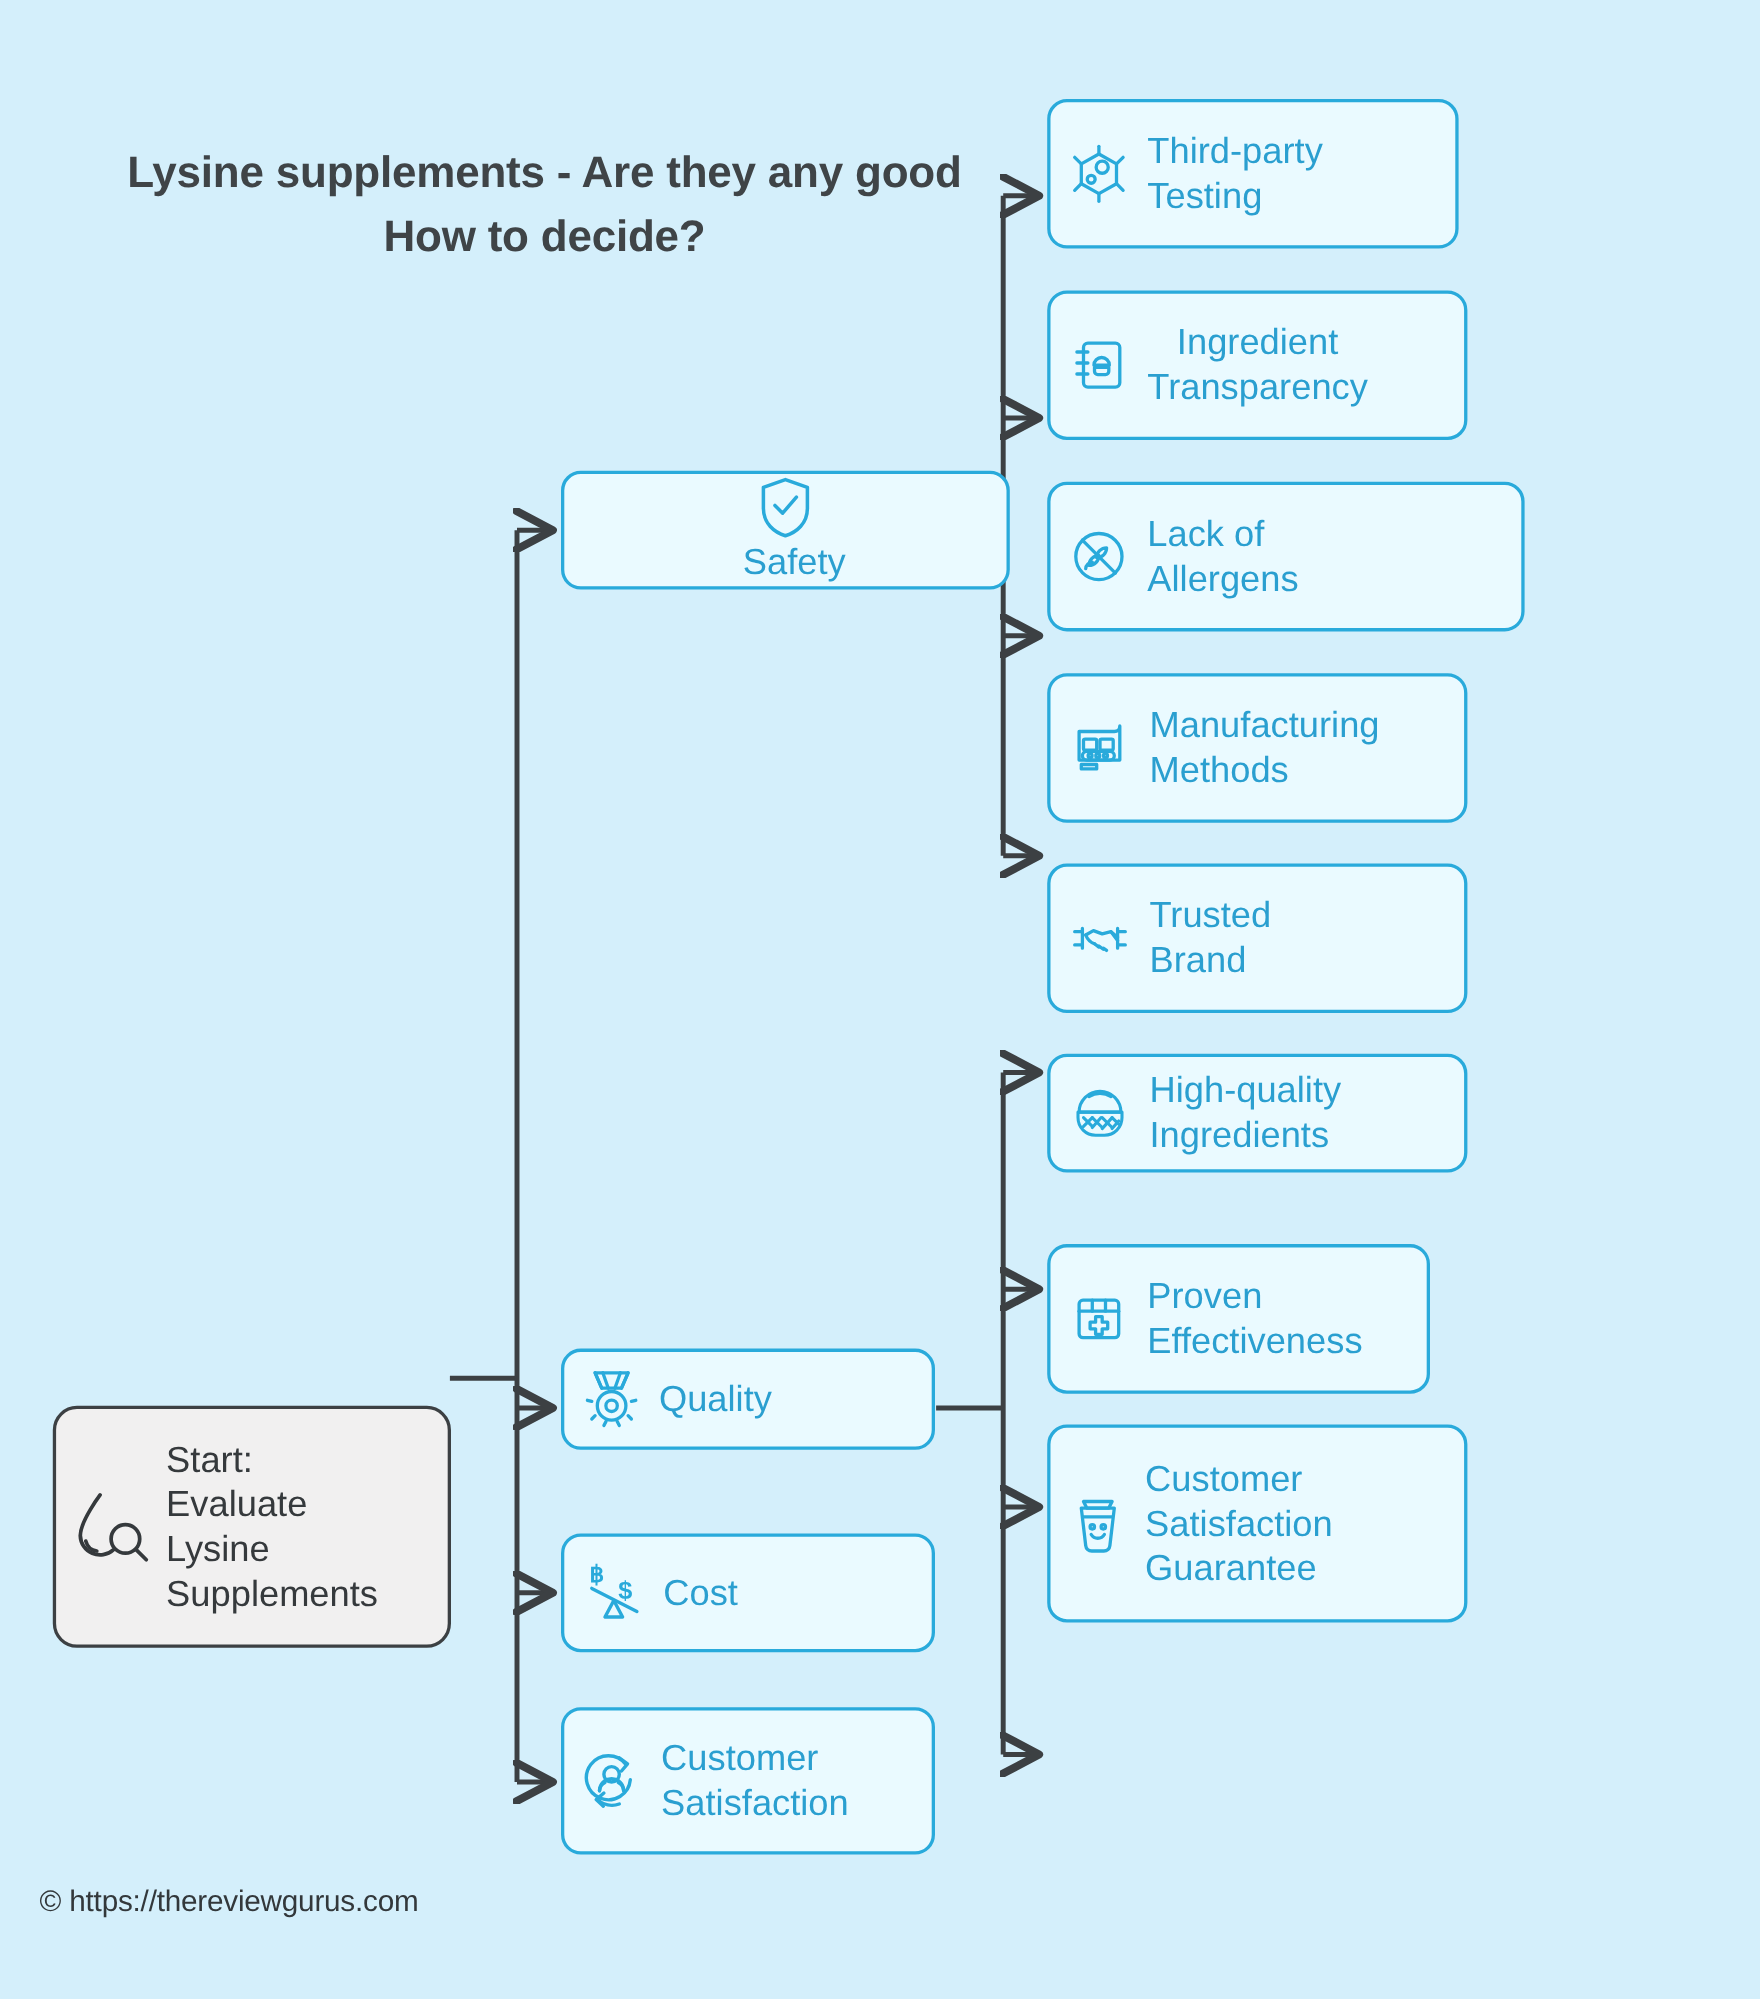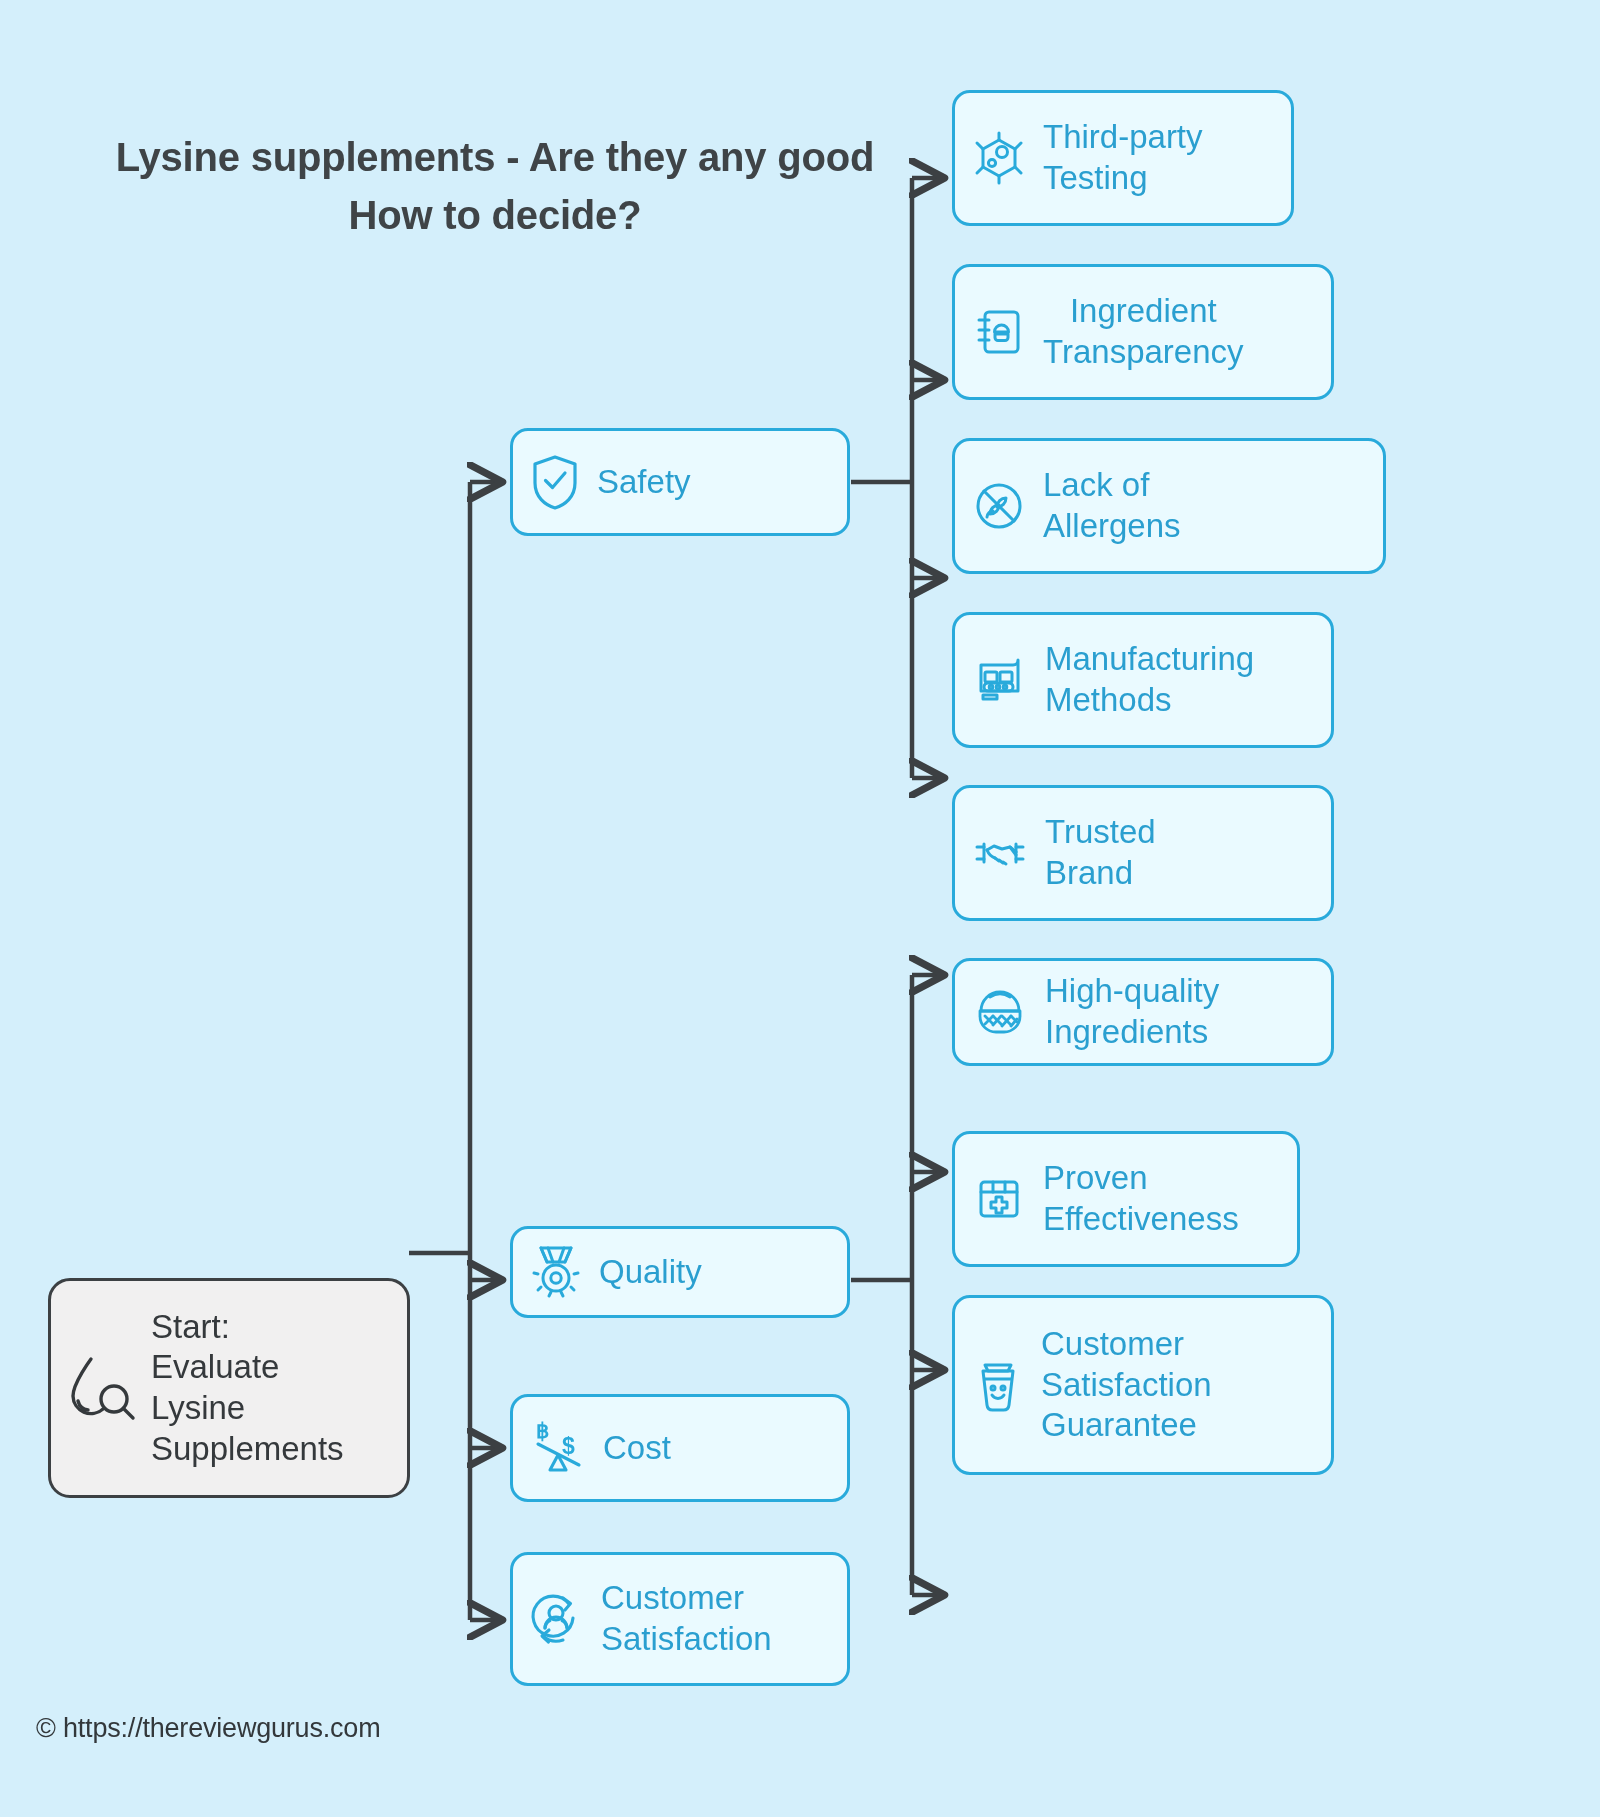--- a/index.html
+++ b/index.html
@@ -148,21 +148,21 @@
         <circle cx="49" cy="50" r="13"></circle>
         <path d="M58.5 59.5 L68 69"></path>
       </svg>
     </span>
     <span class="lbl">Start:
 Evaluate
 Lysine
 Supplements</span>
   </div>
 
-  <div class="node blue" style="left:510px; top:428px; width:340px; height:108px;">
+  <div class="node blue" style="left:510px; top:428px; width:408px; height:108px;flex-direction:column;">
     <span class="ico">
       <svg width="52" height="60" viewBox="0 0 52 60" fill="none" stroke="#29aadb" stroke-width="3.2" stroke-linecap="round" stroke-linejoin="round">
         <path d="M26 5 L46 12 v19 c0 14-10 22-20 25 C16 53 6 45 6 31 V12 Z"></path>
         <path d="M16.5 28.5 L23.5 35.5 L36 21"></path>
       </svg>
     </span>
     <span class="lbl">Safety</span>
   </div>
 
   <div class="node blue" style="left:510px; top:1226px; width:340px; height:92px;">
@@ -207,21 +207,21 @@
         <path d="M20 40 L13 46 L19.5 52"></path>
         <circle cx="27" cy="23" r="7"></circle>
         <path d="M21 30.5 a9 9 0 0 0 -5 7.5 M33 30.5 a9 9 0 0 1 5 7.5"></path>
         <path d="M16 38 a11 11 0 0 1 22 0"></path>
       </svg>
     </span>
     <span class="lbl">Customer
 Satisfaction</span>
   </div>
 
-  <div class="node blue" style="left:952px; top:90px; width:342px; height:136px;">
+  <div class="node blue" style="left:952px; top:90px; width:374px; height:136px;">
     <span class="ico">
       <svg width="56" height="58" viewBox="0 0 56 58" fill="none" stroke="#29aadb" stroke-width="3" stroke-linecap="round" stroke-linejoin="round">
         <path d="M28 11 L44 20 V38 L28 47 L12 38 V20 Z"></path>
         <circle cx="31" cy="23" r="5.5"></circle>
         <circle cx="21" cy="34" r="3.6"></circle>
         <path d="M12 20 L6 14"></path>
           <path d="M44 20 L50 14"></path>
         <path d="M12 38 L6 44"></path>
           <path d="M44 38 L50 44"></path>
         <path d="M28 11 L28 4"></path>

